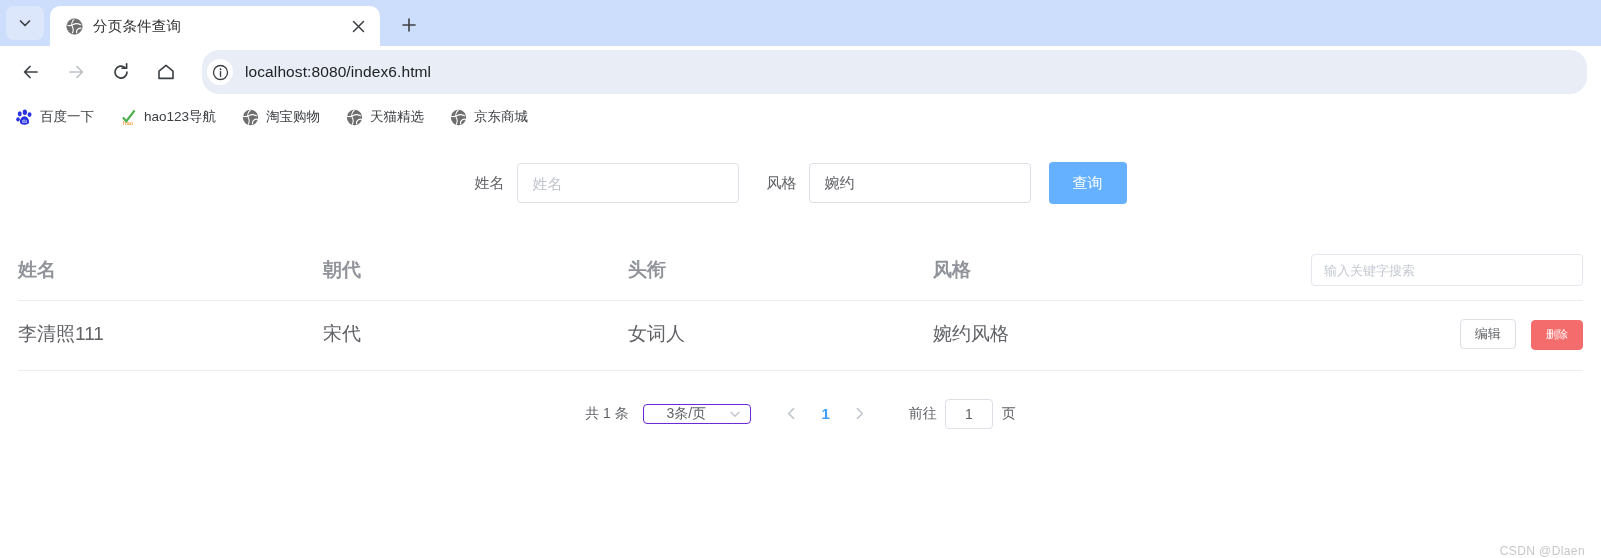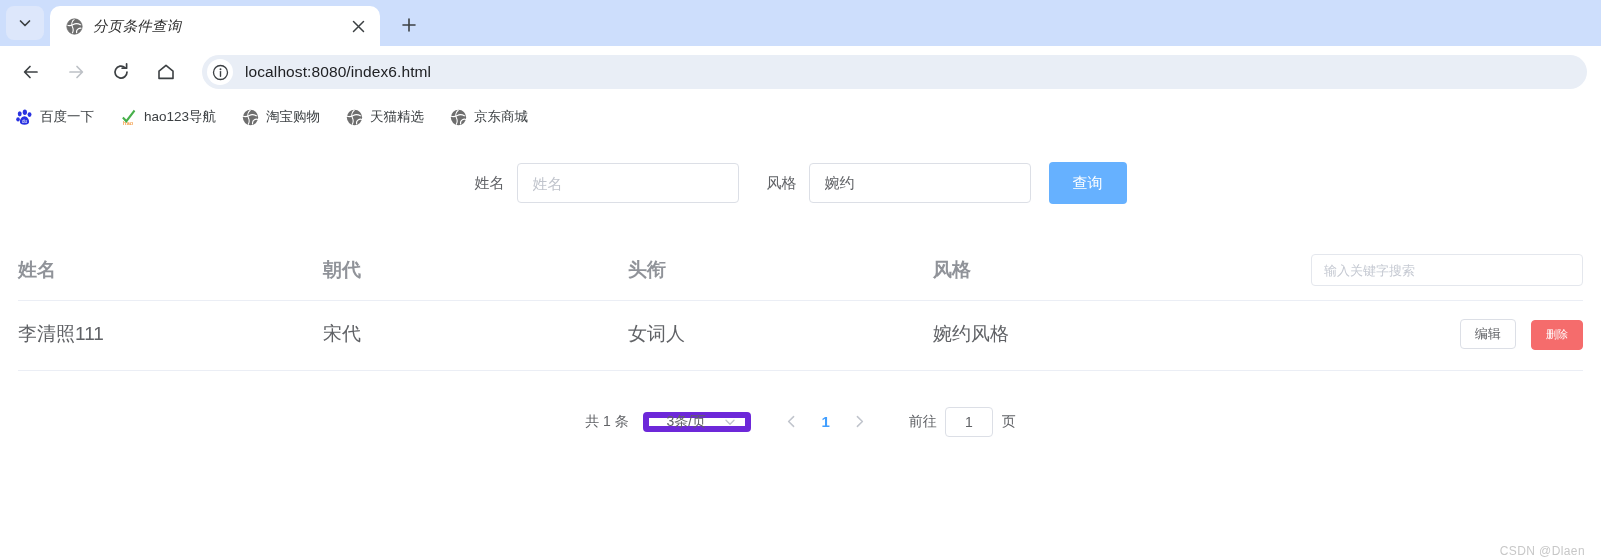--- a/index.html
+++ b/index.html
@@ -50,21 +50,20 @@
     width: 330px;
     height: 40px;
     background: #ffffff;
     border-radius: 10px 10px 0 0;
     display: flex;
     align-items: center;
     padding: 0 10px 0 16px;
     box-sizing: border-box;
     margin-left: 6px;
     position: relative;
-    font-style: italic;
   }
   .tab-favicon {
     width: 17px; height: 17px;
     flex: 0 0 auto;
     margin-right: 10px;
     display:block;
   }
   .tab-title {
     flex: 1 1 auto;
     font-size: 14.5px;
@@ -100,21 +99,21 @@
   .nav-btn {
     width: 34px; height: 34px;
     margin-right: 11px;
     display: flex; align-items: center; justify-content: center;
     border-radius: 50%;
     cursor: pointer;
     flex: 0 0 auto;
   }
   .omnibox {
     flex: 1 1 auto;
-    height: 34px;
+    height: 44px;
     background: #e9eef6;
     border-radius: 17px;
     display: flex;
     align-items: center;
     padding-left: 5px;
     margin-left: 8px;
     cursor: text;
   }
   .omnibox-icon {
     width: 26px; height: 26px;
@@ -290,32 +289,32 @@
     font-size: 11px;
     cursor: pointer;
     font-family: "Liberation Sans", "DejaVu Sans", sans-serif;
   }
 
   
   .pagination {
     display: flex;
     align-items: center;
     justify-content: center;
-    margin-top: 36px;
+    margin-top: 28px;
     gap: 0px;
   }
   .pg-total {
     font-size: 14px;
     color: #606266;
     margin-right: 14px;
   }
   .pg-select {
     width: 108px;
     height: 20px;
-    border: 6px solid #6d28d9;
+    border: 1px solid #6d28d9;
     border-radius: 4px;
     display: flex;
     align-items: center;
     justify-content: space-between;
     padding: 0 9px 0 0;
     box-sizing: border-box;
     cursor: pointer;
     background: #fff;
   }
   .pg-select-text {

